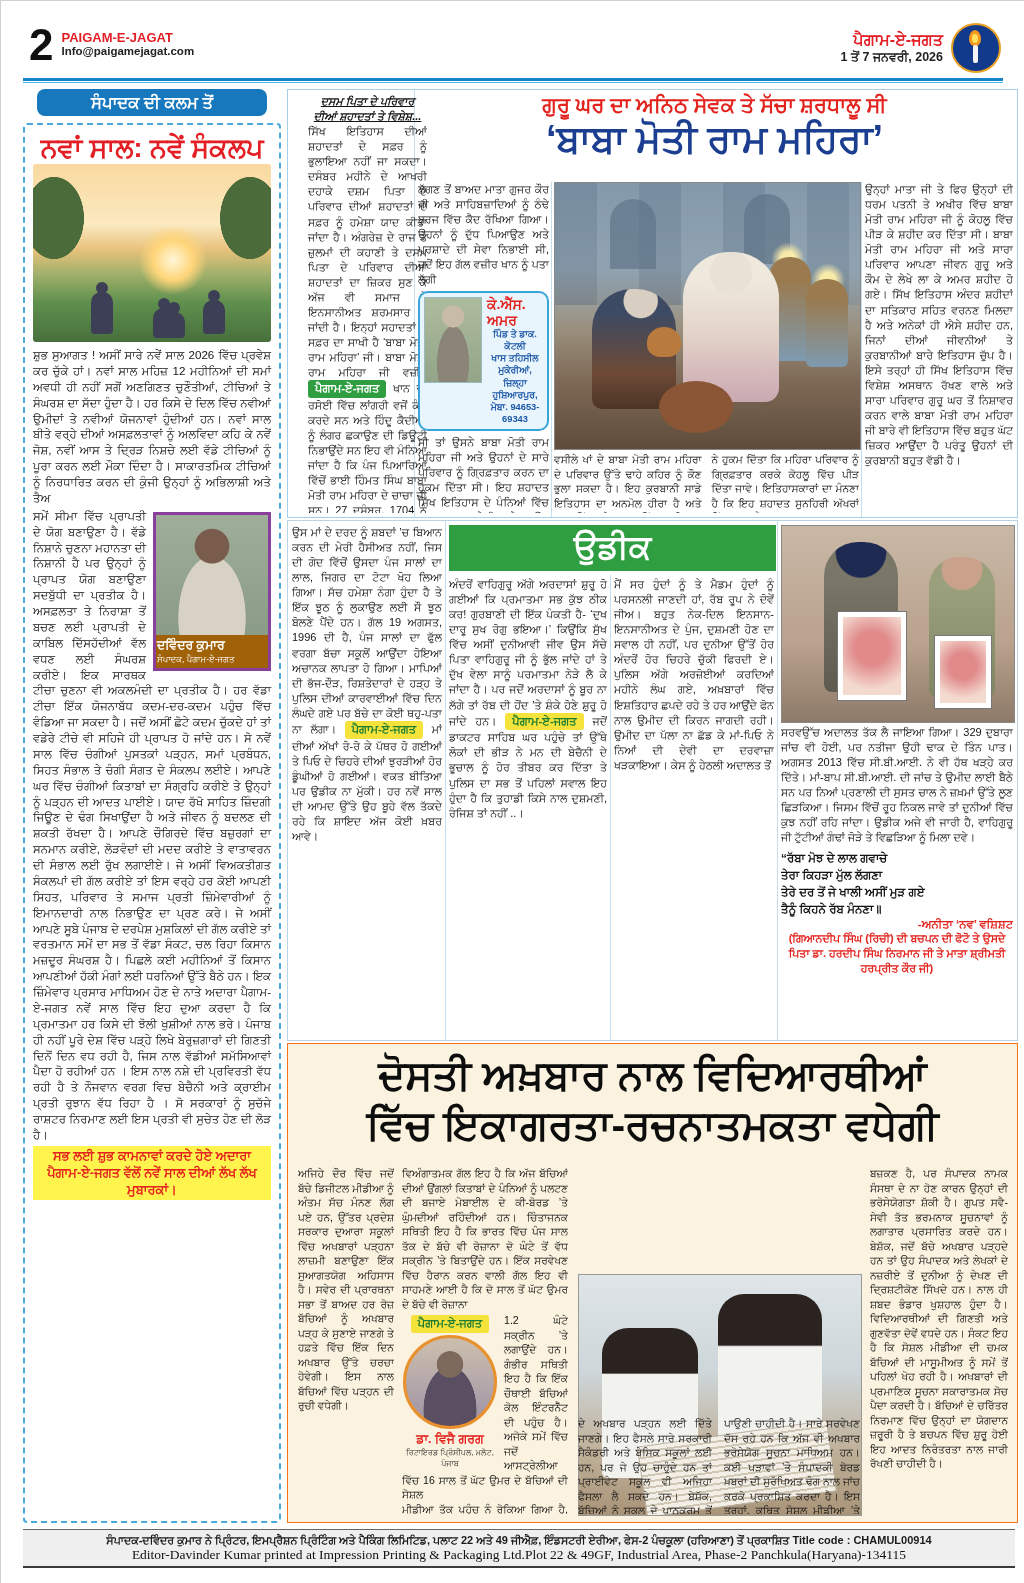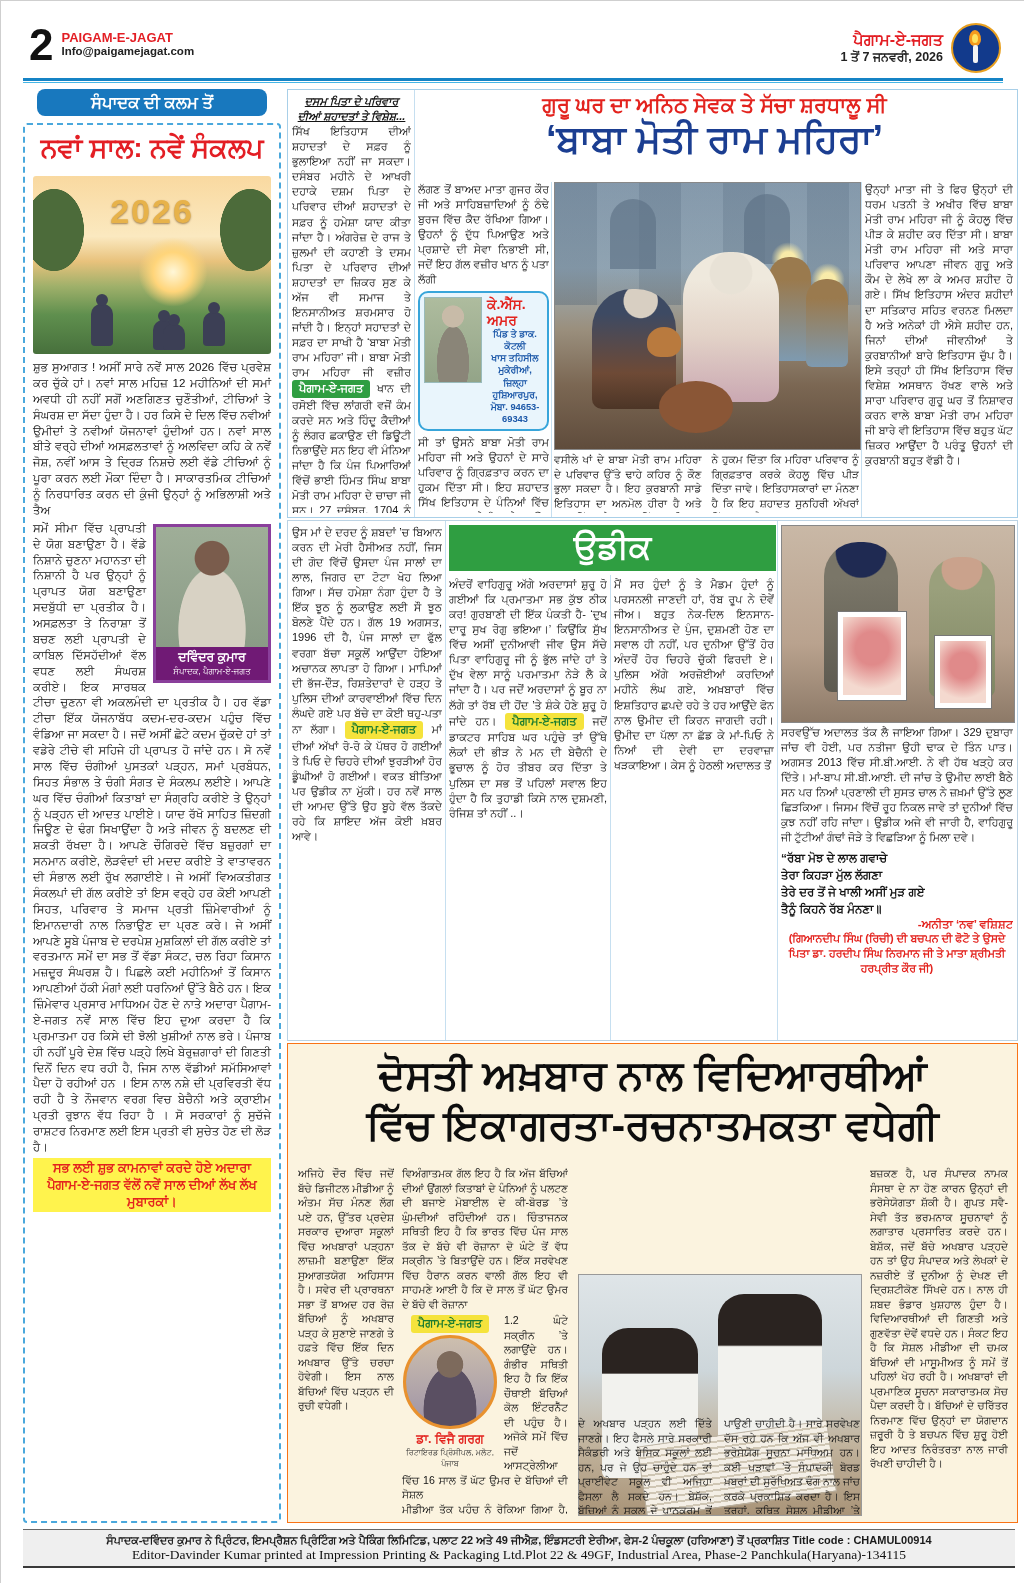--- a/index.html
+++ b/index.html
@@ -24,36 +24,36 @@
                border-radius:50% 50% 50% 50%/60% 60% 40% 40%;}
   .logo .flame:before{content:"";position:absolute;left:3px;top:4px;width:6px;height:9px;background:#ffe25e;border-radius:50%;}
   .logo .stem{position:absolute;left:20px;top:20px;width:5px;height:18px;background:#f3f3f3;border-radius:2px;}
   .rule-blue{background:#1583c5;}
   .rule-cyan{background:#45b6e6;}
   
   .ed-banner{background:#1878be;color:#fff;font-weight:bold;font-size:16.5px;text-align:center;
              border-radius:8px;padding:4px 2px;margin:0 14px;}
   .ed-box{position:absolute;left:0;top:34px;right:0;bottom:0;border:2px dashed #4aa8dc;border-radius:4px;
           padding:6px 8px;overflow:hidden;background:#fff;}
-  .ed-headline{color:#e31e24;font-weight:bold;font-size:27px;text-align:center;line-height:1.15;margin:2px 0 12px;}
+  .ed-headline{color:#e31e24;font-weight:bold;font-size:27px;text-align:center;line-height:1.15;margin:2px 0 0;}
   .ed-img{position:relative;height:178px;border-radius:3px;overflow:hidden;
           background:linear-gradient(180deg,#f9d9a0 0%,#fbe9c0 34%,#e8c27c 48%,#9fb06a 62%,#5f8f4e 78%,#47703c 100%);}
   .ed-img .sun{position:absolute;left:44%;top:34%;width:70px;height:70px;border-radius:50%;
                background:radial-gradient(circle,#fff7d8 0%,#ffd57a 40%,rgba(255,213,122,0) 70%);}
   .ed-img .tree{position:absolute;top:6px;width:70px;height:96px;background:radial-gradient(ellipse,#4c6b3a 60%,rgba(76,107,58,0) 61%);}
   .ed-img .year{position:absolute;left:0;right:0;top:16px;text-align:center;font-size:34px;font-weight:bold;
                 color:#e7b24a;text-shadow:0 1px 2px rgba(90,50,0,.55);letter-spacing:2px;}
   .ed-img .people{position:absolute;bottom:8px;width:22px;height:42px;background:#3c3f55;border-radius:10px 10px 4px 4px;}
   .ed-img .people:before{content:"";position:absolute;left:5px;top:-10px;width:12px;height:12px;border-radius:50%;background:#3c3f55;}
   .inset-card{float:right;width:112px;margin:4px 0 4px 7px;border:3px solid #8a3f9b;background:#cfd8cf;}
   .inset-photo{height:120px;background:
       radial-gradient(circle at 50% 26%,#7a5c4c 16%,rgba(122,92,76,0) 17%),
       radial-gradient(ellipse at 50% 86%,#d8d2c4 42%,rgba(216,210,196,0) 43%),
       linear-gradient(180deg,#9fae98 0%,#8a9b86 100%);}
-  .inset-cap{background:#701a75;color:#fff;text-align:center;padding:2px 1px;}
+  .inset-cap{background:#a16207;color:#fff;padding:2px 1px;}
   .inset-cap .nm{font-weight:bold;font-size:12.5px;display:block;}
   .inset-cap .rl{font-size:8.5px;display:block;}
   .ed-close{background:#fff34d;color:#e3231e;font-weight:bold;text-align:center;font-size:13px;line-height:1.3;
             padding:2px 4px;margin-top:3px;}
   
   .frame{border:1px solid #a8cfe8;background:#fff;}
   .kicker{color:#e3231e;font-weight:bold;font-size:21px;text-align:center;line-height:1.2;}
   .main-head{color:#1b3e91;font-weight:bold;font-size:38px;text-align:center;line-height:1.1;margin-top:2px;}
   .painting{background:linear-gradient(180deg,#8fa3b5 0%,#9db0bd 32%,#9a8f7d 55%,#7b6753 76%,#5f4c3c 100%);
             border:1px solid #888;position:relative;overflow:hidden;}
@@ -143,21 +143,20 @@
   <div class="abs rule-cyan" style="left:22px;right:22px;top:81px;height:1px;"></div>
 
   <div class="abs" style="left:22px;top:88px;width:258px;height:1434px;">
     <div class="ed-banner">ਸੰਪਾਦਕ ਦੀ ਕਲਮ ਤੋਂ</div>
     <div class="ed-box">
       <div class="ed-headline">ਨਵਾਂ ਸਾਲ: ਨਵੇਂ ਸੰਕਲਪ</div>
       <div class="ed-img">
         <div class="tree" style="left:-14px;"></div>
           <div class="tree" style="right:-14px;"></div>
         <div class="sun"></div>
-        <div class="year">2026</div>
         <div class="people" style="left:58px;"></div>
           <div class="people" style="left:120px;height:30px;bottom:4px;"></div>
         <div class="people" style="right:46px;height:34px;"></div>
           <div class="people" style="right:86px;height:26px;bottom:4px;"></div>
       </div>
       <div class="bt" style="margin-top:5px;">ਸ਼ੁਭ ਸੁਆਗਤ ! ਅਸੀਂ ਸਾਰੇ ਨਵੇਂ ਸਾਲ 2026 ਵਿੱਚ ਪ੍ਰਵੇਸ਼ ਕਰ ਚੁੱਕੇ ਹਾਂ। ਨਵਾਂ ਸਾਲ ਮਹਿਜ਼ 12 ਮਹੀਨਿਆਂ ਦੀ ਸਮਾਂ ਅਵਧੀ ਹੀ ਨਹੀਂ ਸਗੋਂ ਅਣਗਿਣਤ ਚੁਣੌਤੀਆਂ, ਟੀਚਿਆਂ ਤੇ ਸੰਘਰਸ਼ ਦਾ ਸੱਦਾ ਹੁੰਦਾ ਹੈ। ਹਰ ਕਿਸੇ ਦੇ ਦਿਲ ਵਿੱਚ ਨਵੀਆਂ ਉਮੀਦਾਂ ਤੇ ਨਵੀਆਂ ਯੋਜਨਾਵਾਂ ਹੁੰਦੀਆਂ ਹਨ। ਨਵਾਂ ਸਾਲ ਬੀਤੇ ਵਰ੍ਹੇ ਦੀਆਂ ਅਸਫ਼ਲਤਾਵਾਂ ਨੂੰ ਅਲਵਿਦਾ ਕਹਿ ਕੇ ਨਵੇਂ ਜੋਸ਼, ਨਵੀਂ ਆਸ ਤੇ ਦ੍ਰਿੜ ਨਿਸ਼ਚੇ ਲਈ ਵੱਡੇ ਟੀਚਿਆਂ ਨੂੰ ਪੂਰਾ ਕਰਨ ਲਈ ਮੌਕਾ ਦਿੰਦਾ ਹੈ। ਸਾਕਾਰਤਮਿਕ ਟੀਚਿਆਂ ਨੂੰ ਨਿਰਧਾਰਿਤ ਕਰਨ ਦੀ ਕੁੰਜੀ ਉਨ੍ਹਾਂ ਨੂੰ ਅਭਿਲਾਸ਼ੀ ਅਤੇ ਤੈਅ</div>
       <div class="bt" style="margin-top:2px;">
         <span class="inset-card" style="display:block;float:right;">
           <span class="inset-photo" style="display:block;"></span>
           <span class="inset-cap" style="display:block;">
@@ -170,21 +169,21 @@
       </div>
       <div class="ed-close">ਸਭ ਲਈ ਸ਼ੁਭ ਕਾਮਨਾਵਾਂ ਕਰਦੇ ਹੋਏ ਅਦਾਰਾ ਪੈਗਾਮ-ਏ-ਜਗਤ ਵੱਲੋਂ ਨਵੇਂ ਸਾਲ ਦੀਆਂ ਲੱਖ ਲੱਖ ਮੁਬਾਰਕਾਂ।</div>
     </div>
   </div>
 
   <div class="abs frame" style="left:286px;top:88px;width:729px;height:427px;">
     <div class="vline" style="left:126px;"></div>
     <div class="vline" style="left:263px;top:92px;"></div>
     <div class="vline" style="left:573px;top:92px;"></div>
 
-    <div class="col bt" style="left:4px;top:4px;width:119px;height:419px;font-size:11px;">
+    <div class="col bt" style="left:20px;top:4px;width:119px;height:419px;font-size:11px;">
       <span class="lead-bold">ਦਸਮ ਪਿਤਾ ਦੇ ਪਰਿਵਾਰ ਦੀਆਂ ਸ਼ਹਾਦਤਾਂ ਤੇ ਵਿਸ਼ੇਸ਼...</span>
       <span>ਸਿੱਖ ਇਤਿਹਾਸ ਦੀਆਂ ਸ਼ਹਾਦਤਾਂ ਦੇ ਸਫ਼ਰ ਨੂੰ ਭੁਲਾਇਆ ਨਹੀਂ ਜਾ ਸਕਦਾ। ਦਸੰਬਰ ਮਹੀਨੇ ਦੇ ਆਖਰੀ ਦਹਾਕੇ ਦਸ਼ਮ ਪਿਤਾ ਦੇ ਪਰਿਵਾਰ ਦੀਆਂ ਸ਼ਹਾਦਤਾਂ ਦੇ ਸਫ਼ਰ ਨੂੰ ਹਮੇਸ਼ਾ ਯਾਦ ਕੀਤਾ ਜਾਂਦਾ ਹੈ। ਅੰਗਰੇਜ਼ ਦੇ ਰਾਜ ਤੇ ਜ਼ੁਲਮਾਂ ਦੀ ਕਹਾਣੀ ਤੇ ਦਸਮ ਪਿਤਾ ਦੇ ਪਰਿਵਾਰ ਦੀਆਂ ਸ਼ਹਾਦਤਾਂ ਦਾ ਜ਼ਿਕਰ ਸੁਣ ਕੇ ਅੱਜ ਵੀ ਸਮਾਜ ਤੇ ਇਨਸਾਨੀਅਤ ਸ਼ਰਮਸਾਰ ਹੋ ਜਾਂਦੀ ਹੈ। ਇਨ੍ਹਾਂ ਸਹਾਦਤਾਂ ਦੇ ਸਫ਼ਰ ਦਾ ਸਾਖੀ ਹੈ ‘ਬਾਬਾ ਮੋਤੀ ਰਾਮ ਮਹਿਰਾ’ ਜੀ। ਬਾਬਾ ਮੋਤੀ ਰਾਮ ਮਹਿਰਾ ਜੀ ਵਜ਼ੀਰ</span>
       <span class="badge">ਪੈਗਾਮ-ਏ-ਜਗਤ</span>
       <span>ਖਾਨ ਦੀ ਰਸੋਈ ਵਿੱਚ ਲਾਂਗਰੀ ਵਜੋਂ ਕੰਮ ਕਰਦੇ ਸਨ ਅਤੇ ਹਿੰਦੂ ਕੈਦੀਆਂ ਨੂੰ ਲੰਗਰ ਛਕਾਉਣ ਦੀ ਡਿਊਟੀ ਨਿਭਾਉਂਦੇ ਸਨ ਇਹ ਵੀ ਮੰਨਿਆ ਜਾਂਦਾ ਹੈ ਕਿ ਪੰਜ ਪਿਆਰਿਆਂ ਵਿੱਚੋਂ ਭਾਈ ਹਿੰਮਤ ਸਿੰਘ ਬਾਬਾ ਮੋਤੀ ਰਾਮ ਮਹਿਰਾ ਦੇ ਚਾਚਾ ਜੀ ਸਨ। 27 ਦਸੰਬਰ, 1704 ਨੂੰ ਜਦੋਂ ਸਾਹਿਬਜ਼ਾਦਿਆਂ ਨੂੰ ਸ਼ਹੀਦ ਕੀਤਾ ਗਿਆ ਸੀ ਤਾਂ ਸ਼ਹੀਦੀ ਦਾ ਪਤਾ</span>
     </div>
 
     <div class="col" style="left:128px;top:2px;width:597px;height:88px;">
       <div class="kicker">ਗੁਰੂ ਘਰ ਦਾ ਅਨਿਠ ਸੇਵਕ ਤੇ ਸੱਚਾ ਸ਼ਰਧਾਲੂ ਸੀ</div>
       <div class="main-head">‘ਬਾਬਾ ਮੋਤੀ ਰਾਮ ਮਹਿਰਾ’</div>
     </div>

